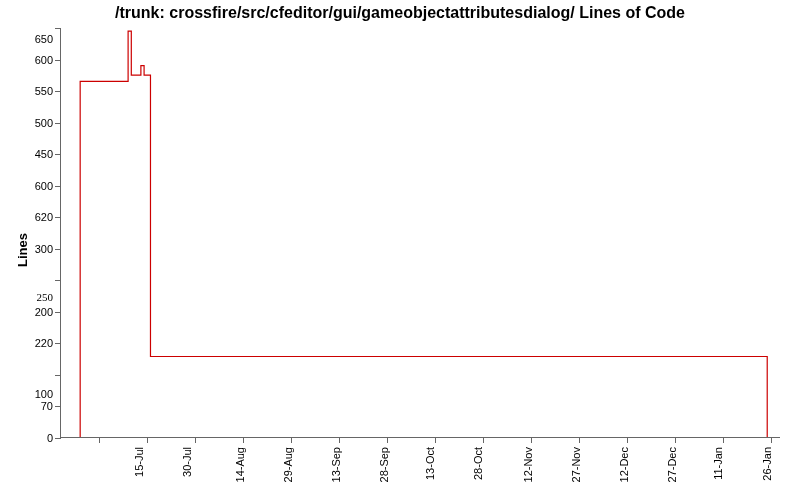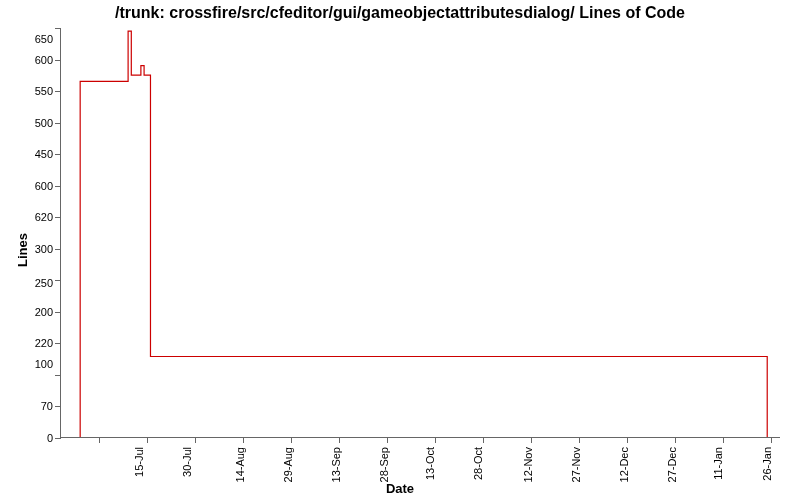--- a/index.html
+++ b/index.html
@@ -107,27 +107,27 @@
 
   <div class="plot" id="plot">
     <svg class="plot-svg" id="plot-svg" viewBox="0 0 720 410" preserveAspectRatio="none">
         <polyline points="19.2,410.0 19.2,53.6 67.2,53.6 67.2,3.2 70.4,3.2 70.4,47.3 80.0,47.3 80.0,37.8 83.2,37.8 83.2,47.3 89.6,47.3 89.6,329.3 707.2,329.3 707.2,410.0"></polyline>
       </svg>
   <div class="y-tick" style="top: 410px;"></div>
       <div class="y-tick-label" style="top: 410px;">0</div>
       <div class="y-tick" style="top: 378.462px;"></div>
       <div class="y-tick-label" style="top: 378.462px;">70</div>
       <div class="y-tick" style="top: 346.923px;"></div>
-      <div class="y-tick-label" style="top: 336px;">100</div>
+      <div class="y-tick-label" style="top: 366px;">100</div>
       <div class="y-tick" style="top: 315.385px;"></div>
       <div class="y-tick-label" style="top: 315.385px;">220</div>
       <div class="y-tick" style="top: 283.846px;"></div>
       <div class="y-tick-label" style="top: 283.846px; margin-left: 24px;">200</div>
       <div class="y-tick" style="top: 252.308px;"></div>
-      <div class="y-tick-label" style="top: 255px;">250</div>
+      <div class="y-tick-label" style="top: 269px; font-family: Liberation Serif, serif;">250</div>
       <div class="y-tick" style="top: 220.769px;"></div>
       <div class="y-tick-label" style="top: 220.769px;">300</div>
       <div class="y-tick" style="top: 189.231px;"></div>
       <div class="y-tick-label" style="top: 189.231px;">620</div>
       <div class="y-tick" style="top: 157.692px;"></div>
       <div class="y-tick-label" style="top: 157.692px;">600</div>
       <div class="y-tick" style="top: 126.154px;"></div>
       <div class="y-tick-label" style="top: 126.154px;">450</div>
       <div class="y-tick" style="top: 94.6154px;"></div>
       <div class="y-tick-label" style="top: 94.6154px;">500</div>
@@ -162,14 +162,13 @@
       <div class="x-tick" style="left: 566.4px;"></div>
       <div class="x-tick-label" style="left: 566.4px;">27-Dec</div>
       <div class="x-tick" style="left: 614.4px;"></div>
       <div class="x-tick-label" style="left: 614.4px;">11-Jan</div>
       <div class="x-tick" style="left: 662.4px;"></div>
       <div class="x-tick-label" style="left: 662.4px;">26-Jan</div>
       <div class="x-tick" style="left: 710.4px;"></div>
     </div>
 
   <div class="ylabel">Lines</div>
-  <div class="xlabel">Date</div>
 </div>
 
 </body></html>

